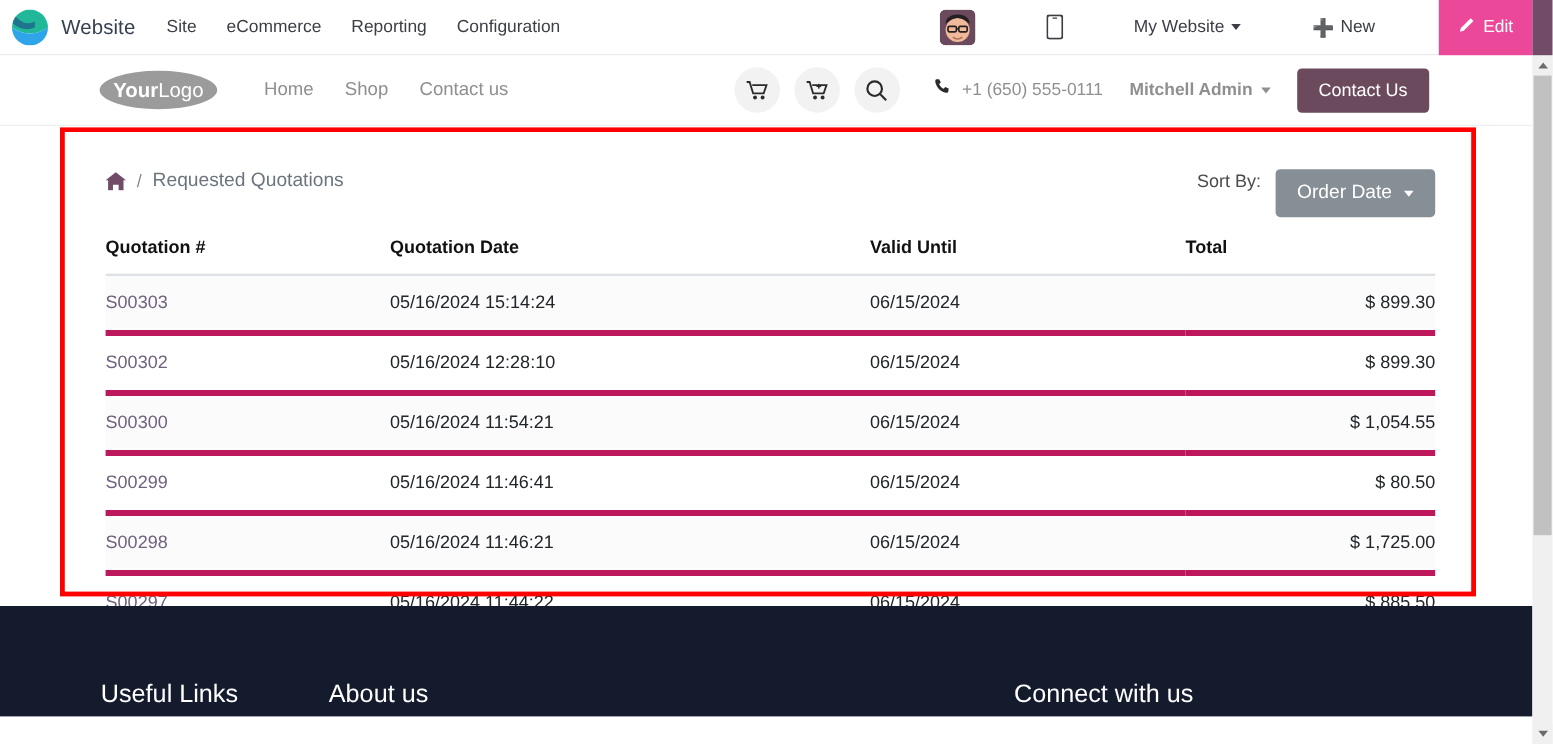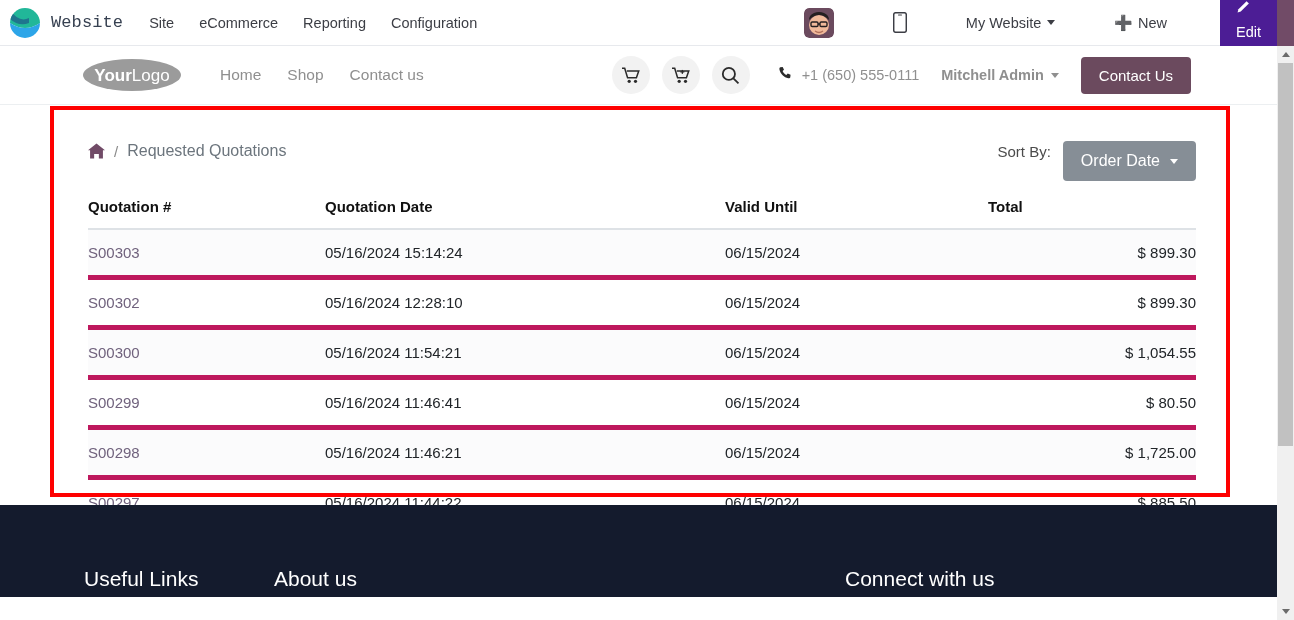--- a/index.html
+++ b/index.html
@@ -13,36 +13,36 @@
 
   
   .odoo-navbar {
     position: absolute; top: 0; left: 0;
     width: 1277px; height: 46px;
     background: #ffffff;
     border-bottom: 1px solid #e7e9ed;
     display: flex; align-items: center;
     z-index: 40;
   }
-  .odoo-brand { display: flex; align-items: center; padding-left: 9px; font-family: Liberation Mono, monospace; }
+  .odoo-brand { display: flex; align-items: center; padding-left: 9px; }
   .odoo-logo { width: 32px; height: 32px; display:block; }
   .odoo-app-name {
     font-size: 17px; color: #374151; margin-left: 10px; letter-spacing: .1px;
   }
   .odoo-menus { display: flex; align-items: center; margin-left: 26px; gap: 25px; }
   .odoo-menu-item { font-size: 14.5px; color: #3c3e45; cursor: pointer; }
   .odoo-right { margin-left: auto; display:flex; align-items:center; padding-right:0; height:28px;gap:37px; }
   .avatar-btn { width: 30px; height: 30px; border-radius: 5px; overflow:hidden; margin-right: 22px; }
   .mobile-ico { margin-right: 22px; display:flex; align-items:center; }
   .mywebsite-sel { font-size: 14.5px; color: #3c3e45; display:flex; align-items:center; gap:6px; margin-right: 22px; cursor:pointer;}
   .newbtn { font-size: 14.5px; color: #3c3e45; display:flex; align-items:center; gap:5px; margin-right: 16px; cursor:pointer;}
   .editbtn {
-    background: #4c1d95; color: #fff; font-size: 14.5px;
-    height: 46px; display:flex; gap:7px;
-    padding: 0 16px; cursor:pointer;flex-direction:column;
+    background: #ec4899; color: #fff; font-size: 14.5px;
+    height: 46px; display:flex; align-items:center; gap:7px;
+    padding: 0 16px; cursor:pointer;
   }
   .caret { display:inline-block; width:0;height:0;border-left:4px solid transparent;border-right:4px solid transparent;border-top:5px solid currentColor; }
 
   
   .site-header {
     position: absolute; top: 46px; left: 0;
     width: 1277px; height: 59px;
     background: #fff; border-bottom: 1px solid #eceff1;
     display: flex; align-items: center;
     z-index: 30;

